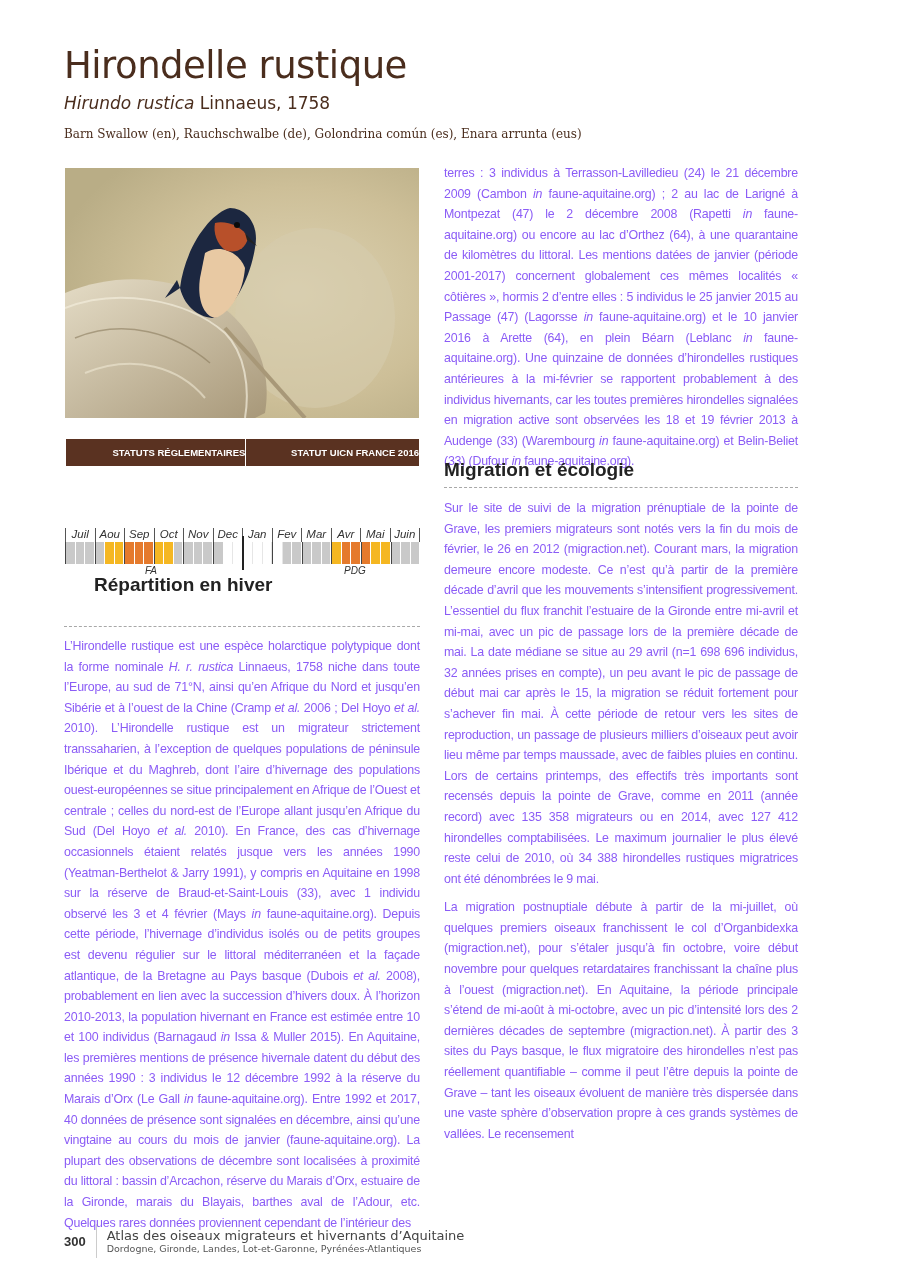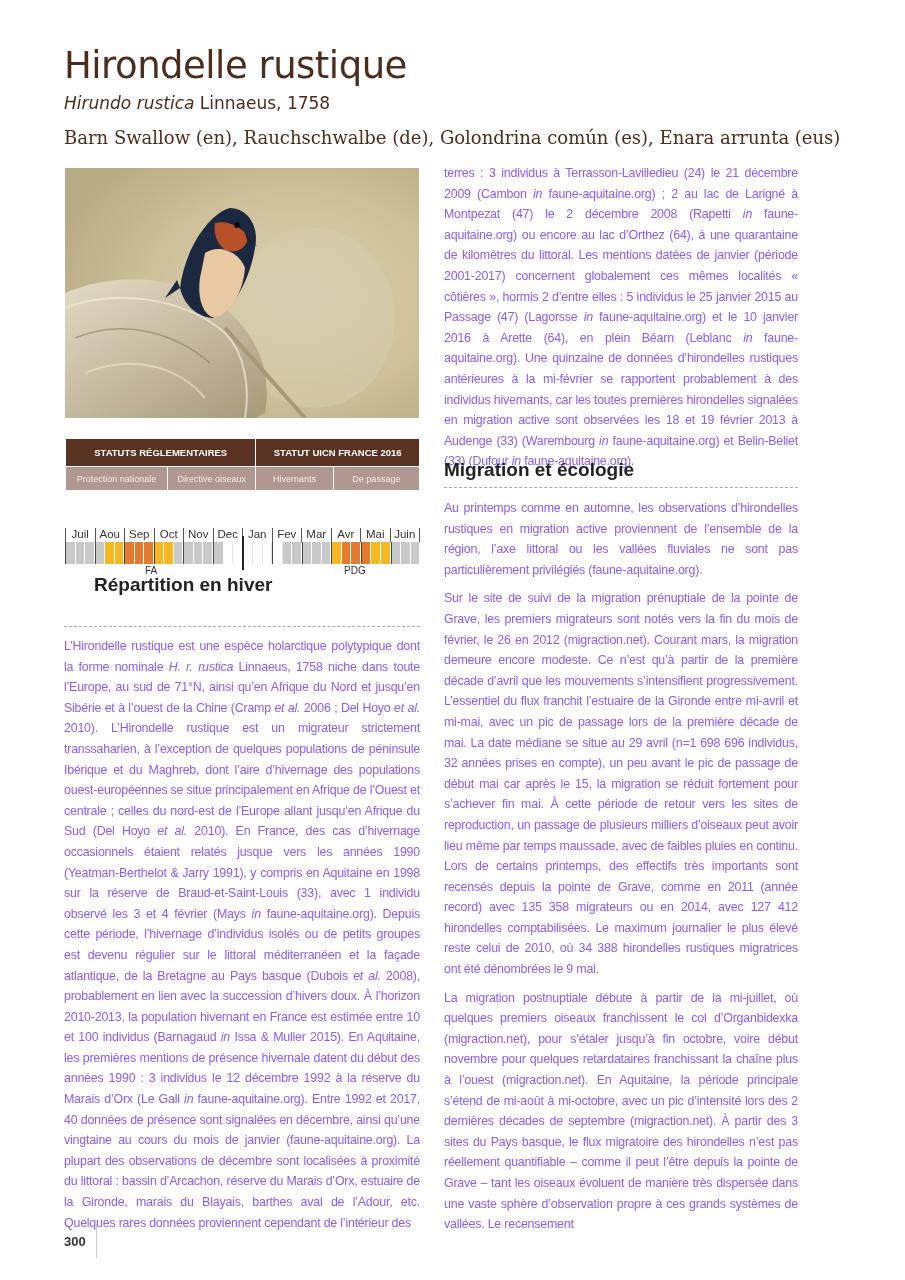--- a/index.html
+++ b/index.html
@@ -2,33 +2,33 @@
 <html><head>
   <meta charset="utf-8">
   <style>
     * { box-sizing: border-box; margin: 0; padding: 0; }
     html, body { width: 905px; height: 1280px; background: #ffffff; }
     body { position: relative; font-family: "Liberation Sans", sans-serif; color: #2b2b2b; overflow: hidden; }
 
     .title { position: absolute; left: 64px; top: 44px; font-size: 37px; color: #4a2d1d; font-family: "DejaVu Sans", sans-serif; letter-spacing: -0.5px; font-weight: normal; }
     .sci { position: absolute; left: 64px; top: 93px; font-size: 17px; color: #4a2d1d; font-family: "DejaVu Sans", sans-serif; }
     .sci i { font-style: italic; }
-    .common { position: absolute; left: 64px; top: 127px; font-size: 18px; color: #4a2d1d; font-family: "DejaVu Serif", serif; }
+    .common { position: absolute; left: 64px; top: 127px; font-size: 12px; color: #4a2d1d; font-family: "DejaVu Serif", serif; }
 
     .photo { position: absolute; left: 65px; top: 168px; width: 354px; height: 250px; overflow: hidden;
       background: radial-gradient(ellipse at 70% 50%, #d9cfae 0%, #cfc39e 45%, #bfb38b 100%); }
     .photo .credit { position: absolute; right: 2px; top: 240px; transform-origin: right top; transform: rotate(-90deg) translateX(0); font-size: 8px; color: #333; white-space: nowrap; }
 
     .status-table { position: absolute; left: 65px; top: 438px; width: 355px; border-collapse: collapse; font-family: "Liberation Sans", sans-serif; }
-    .status-table td { text-align: center; font-size: 9px; height: 21px; border: 1px solid #bdb3aa; }
+    .status-table td { text-align: right; font-size: 9px; height: 21px; border: 1px solid #bdb3aa; }
     .status-table .hdr td { background: #5a3221; color: #ffffff; font-weight: bold; font-size: 9.5px; height: 28px; border-color: #ffffff; }
     .status-table .sub td { background: #b09890; color: #f3ece8; height: 24px; border-color: #ffffff; }
     .status-table .val td { background: #ffffff; color: #222; }
 
-    .pheno { position: absolute; left: 65px; top: 528px; width: 355px; height: 50px; }
+    .pheno { position: absolute; left: 65px; top: 528px; width: 355px; height: 50px; font-style: italic; }
     .pheno .months { position: absolute; top: 0; left: 0; width: 355px; height: 14px; display: flex; }
     .pheno .months span { flex: 1; font-size: 11.5px; color: #333; text-align: center; border-left: 1px solid #555; line-height: 13px; }
     .pheno .months span:last-child { border-right: 1px solid #555; }
     .pheno .bar { position: absolute; top: 14px; left: 0; width: 355px; height: 22px; display: flex; }
     .pheno .bar div { flex: 1; border-right: 1px solid #ffffff; }
     .pheno .bar div.mstart { border-left: 1px solid #444; }
     .pheno .midline { position: absolute; left: 177px; top: 8px; width: 1.5px; height: 34px; background: #222; }
     .pheno .lbl { position: absolute; top: 37px; font-size: 10px; color: #333; }
 
     .h2 { position: absolute; font-size: 19px; font-family: "Liberation Sans", sans-serif; color: #222; }
@@ -81,26 +81,20 @@
     <path d="M115 120 L 100 130 L 112 112 Z" fill="#1c2740"></path>
   </svg>
   <div class="credit">Photo Michel Quéral-Communimages.</div>
 </div>
 
 <table class="status-table">
   <tbody>
       <tr class="hdr">
     <td colspan="2">STATUTS RÉGLEMENTAIRES</td>
     <td colspan="2">STATUT UICN FRANCE 2016</td>
-  </tr>
-  <tr class="sub">
-    <td>Protection nationale</td>
-    <td>Directive oiseaux</td>
-    <td>Hivernants</td>
-    <td>De passage</td>
   </tr>
 </tbody>
   </table>
 
 <div class="pheno">
   <div class="months" id="pheno-months">
       <span>Juil</span>
       <span>Aou</span>
       <span>Sep</span>
       <span>Oct</span>
@@ -164,21 +158,24 @@
 </div>
 
 <div class="col" style="left:444px; top:163px; width:354px;">
   <p><span>terres : 3 individus à Terrasson-Lavilledieu (24) le 21 décembre 2009 (Cambon </span><i>in</i><span> faune-aquitaine.org) ; 2 au lac de Larigné à Montpezat (47) le 2 décembre 2008 (Rapetti </span><i>in</i><span> faune-aquitaine.org) ou encore au lac d’Orthez (64), à une quarantaine de kilomètres du littoral. Les mentions datées de janvier (période 2001-2017) concernent globalement ces mêmes localités « côtières », hormis 2 d’entre elles : 5 individus le 25 janvier 2015 au Passage (47) (Lagorsse </span><i>in</i><span> faune-aquitaine.org) et le 10 janvier 2016 à Arette (64), en plein Béarn (Leblanc </span><i>in</i><span> faune-aquitaine.org). Une quinzaine de données d’hirondelles rustiques antérieures à la mi-février se rapportent probablement à des individus hivernants, car les toutes premières hirondelles signalées en migration active sont observées les 18 et 19 février 2013 à Audenge (33) (Warembourg </span><i>in</i><span> faune-aquitaine.org) et Belin-Beliet (33) (Dufour </span><i>in</i><span> faune-aquitaine.org).</span></p>
 </div>
 
 <h2 class="h2" style="left:444px; top:459px;">Migration et écologie</h2>
 <div class="rule" style="left:444px; top:487px; width:354px;"></div>
 
 <div class="col" style="left:444px; top:498px; width:354px;">
-  <p>Au printemps comme en automne, les observations d’hirondelles rustiques en migration active proviennent de l’ensemble de la région, l’axe littoral ou les vallées fluviales ne sont pas particulièrement privilégiés (faune-aquitaine.org).</p>
   <p class="gap">Sur le site de suivi de la migration prénuptiale de la pointe de Grave, les premiers migrateurs sont notés vers la fin du mois de février, le 26 en 2012 (migraction.net). Courant mars, la migration demeure encore modeste. Ce n’est qu’à partir de la première décade d’avril que les mouvements s’intensifient progressivement. L’essentiel du flux franchit l’estuaire de la Gironde entre mi-avril et mi-mai, avec un pic de passage lors de la première décade de mai. La date médiane se situe au 29 avril (n=1 698 696 individus, 32 années prises en compte), un peu avant le pic de passage de début mai car après le 15, la migration se réduit fortement pour s’achever fin mai. À cette période de retour vers les sites de reproduction, un passage de plusieurs milliers d’oiseaux peut avoir lieu même par temps maussade, avec de faibles pluies en continu. Lors de certains printemps, des effectifs très importants sont recensés depuis la pointe de Grave, comme en 2011 (année record) avec 135 358 migrateurs ou en 2014, avec 127 412 hirondelles comptabilisées. Le maximum journalier le plus élevé reste celui de 2010, où 34 388 hirondelles rustiques migratrices ont été dénombrées le 9 mai.</p>
   <p class="gap">La migration postnuptiale débute à partir de la mi-juillet, où quelques premiers oiseaux franchissent le col d’Organbidexka (migraction.net), pour s’étaler jusqu’à fin octobre, voire début novembre pour quelques retardataires franchissant la chaîne plus à l’ouest (migraction.net). En Aquitaine, la période principale s’étend de mi-août à mi-octobre, avec un pic d’intensité lors des 2 dernières décades de septembre (migraction.net). À partir des 3 sites du Pays basque, le flux migratoire des hirondelles n’est pas réellement quantifiable – comme il peut l’être depuis la pointe de Grave – tant les oiseaux évoluent de manière très dispersée dans une vaste sphère d’observation propre à ces grands systèmes de vallées. Le recensement</p>
 </div>
 
 <div class="footer">
   <div class="page">300</div>
   <div class="sep"></div>
+  <div>
+    <div class="t1">Atlas des oiseaux migrateurs et hivernants d’Aquitaine</div>
+    <div class="t2">Dordogne, Gironde, Landes, Lot-et-Garonne, Pyrénées-Atlantiques</div>
+  </div>
 </div>
 
 </body></html>

